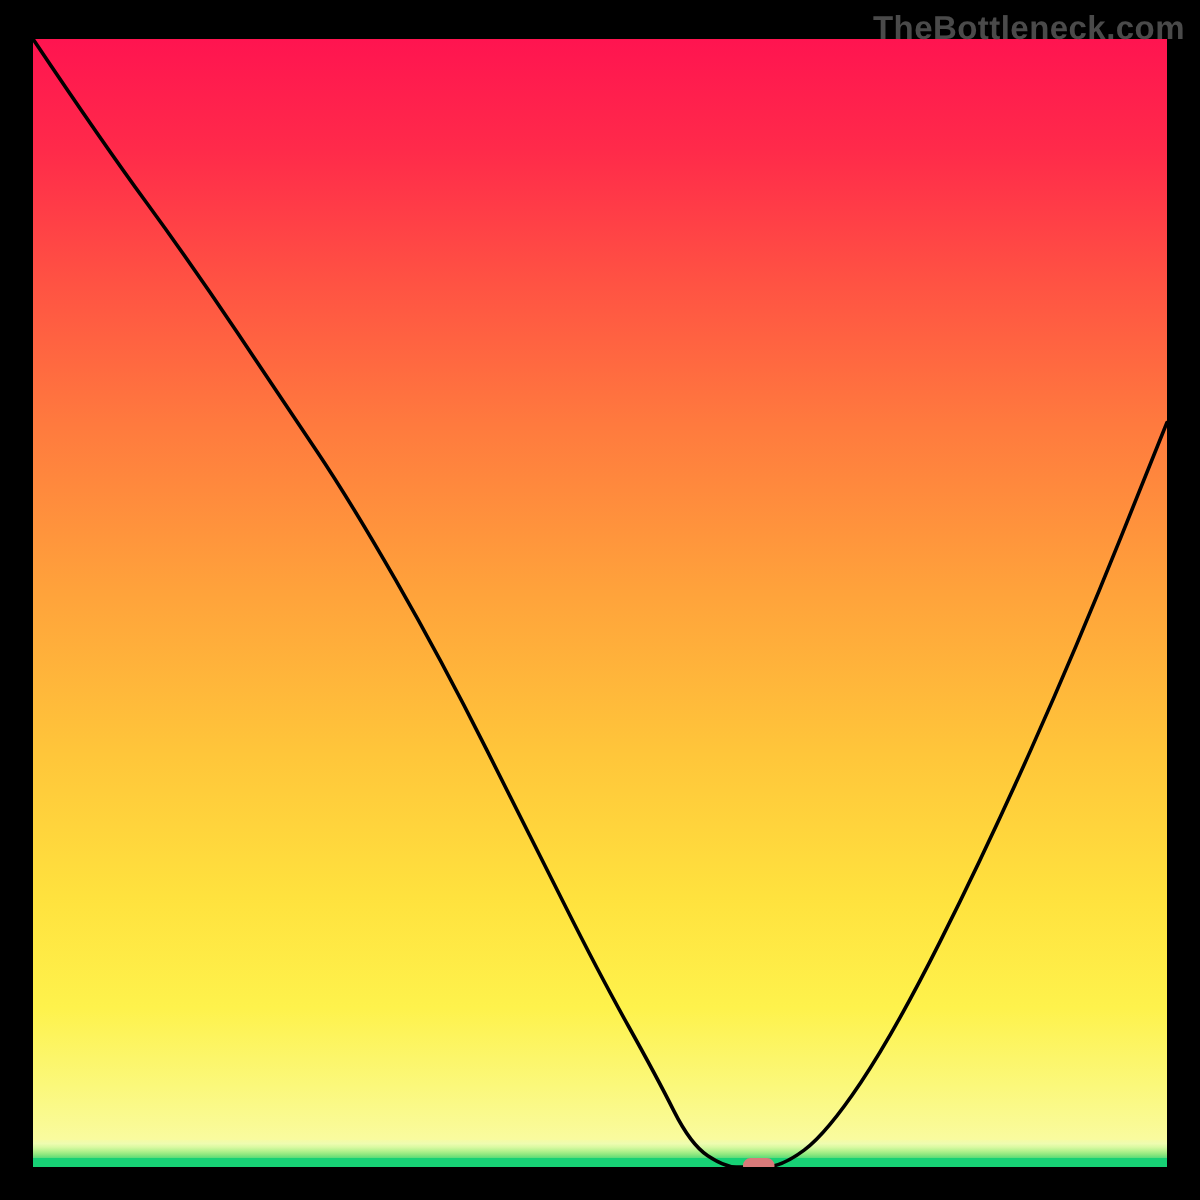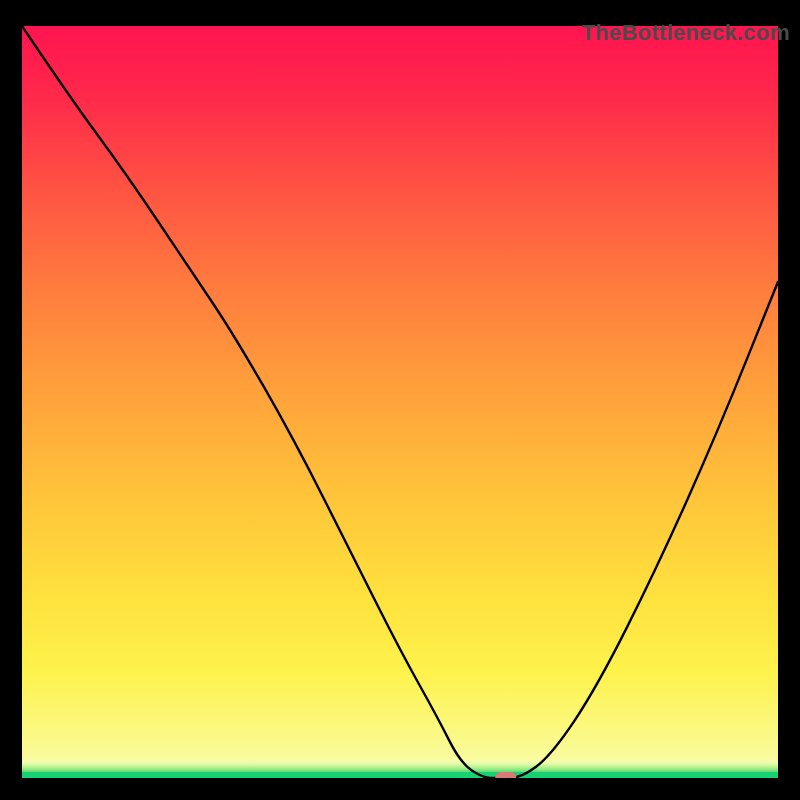--- a/index.html
+++ b/index.html
@@ -12,21 +12,21 @@
     font-family: Arial, Helvetica, sans-serif;
   }
   .frame {
     position: relative;
     width: 800px;
     height: 800px;
     background: #000;
   }
   .watermark {
     position: absolute;
-    top: 20px;
+    top: 6px;
     right: 10px;
     color: #4a4a4a;
     font-size: 22px;
     font-weight: 600;
     letter-spacing: 0.3px;
     z-index: 10;
   }
   .plot {
     position: absolute;
     left: 22px;

